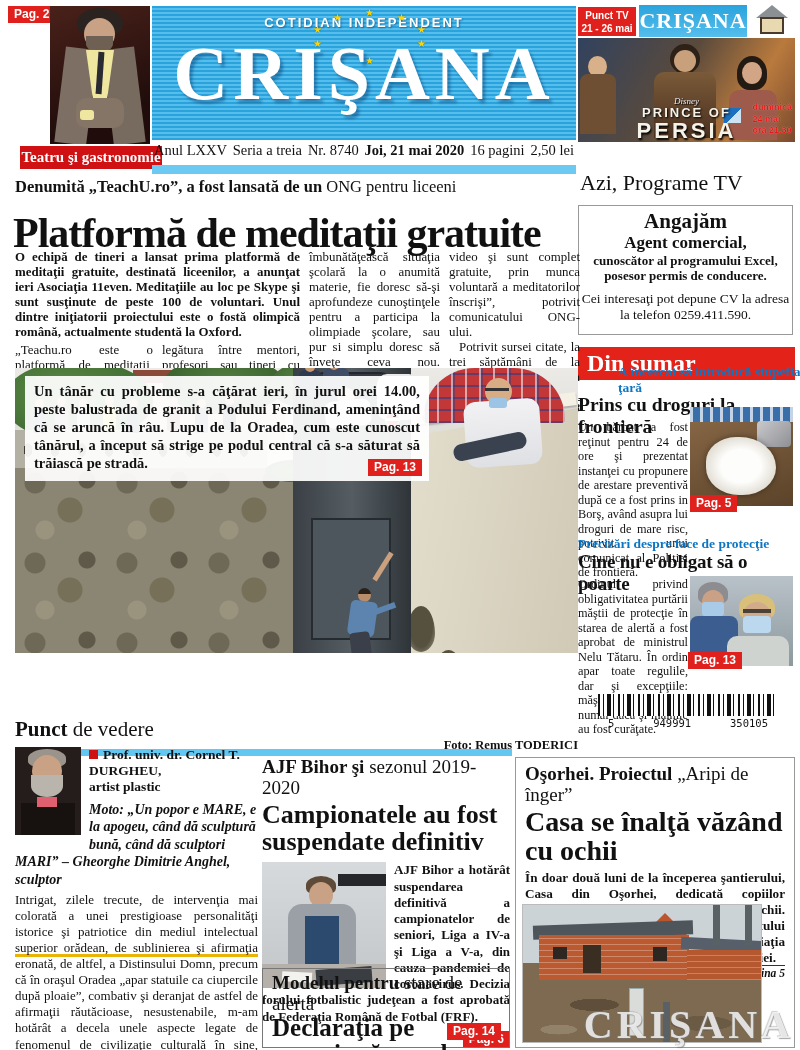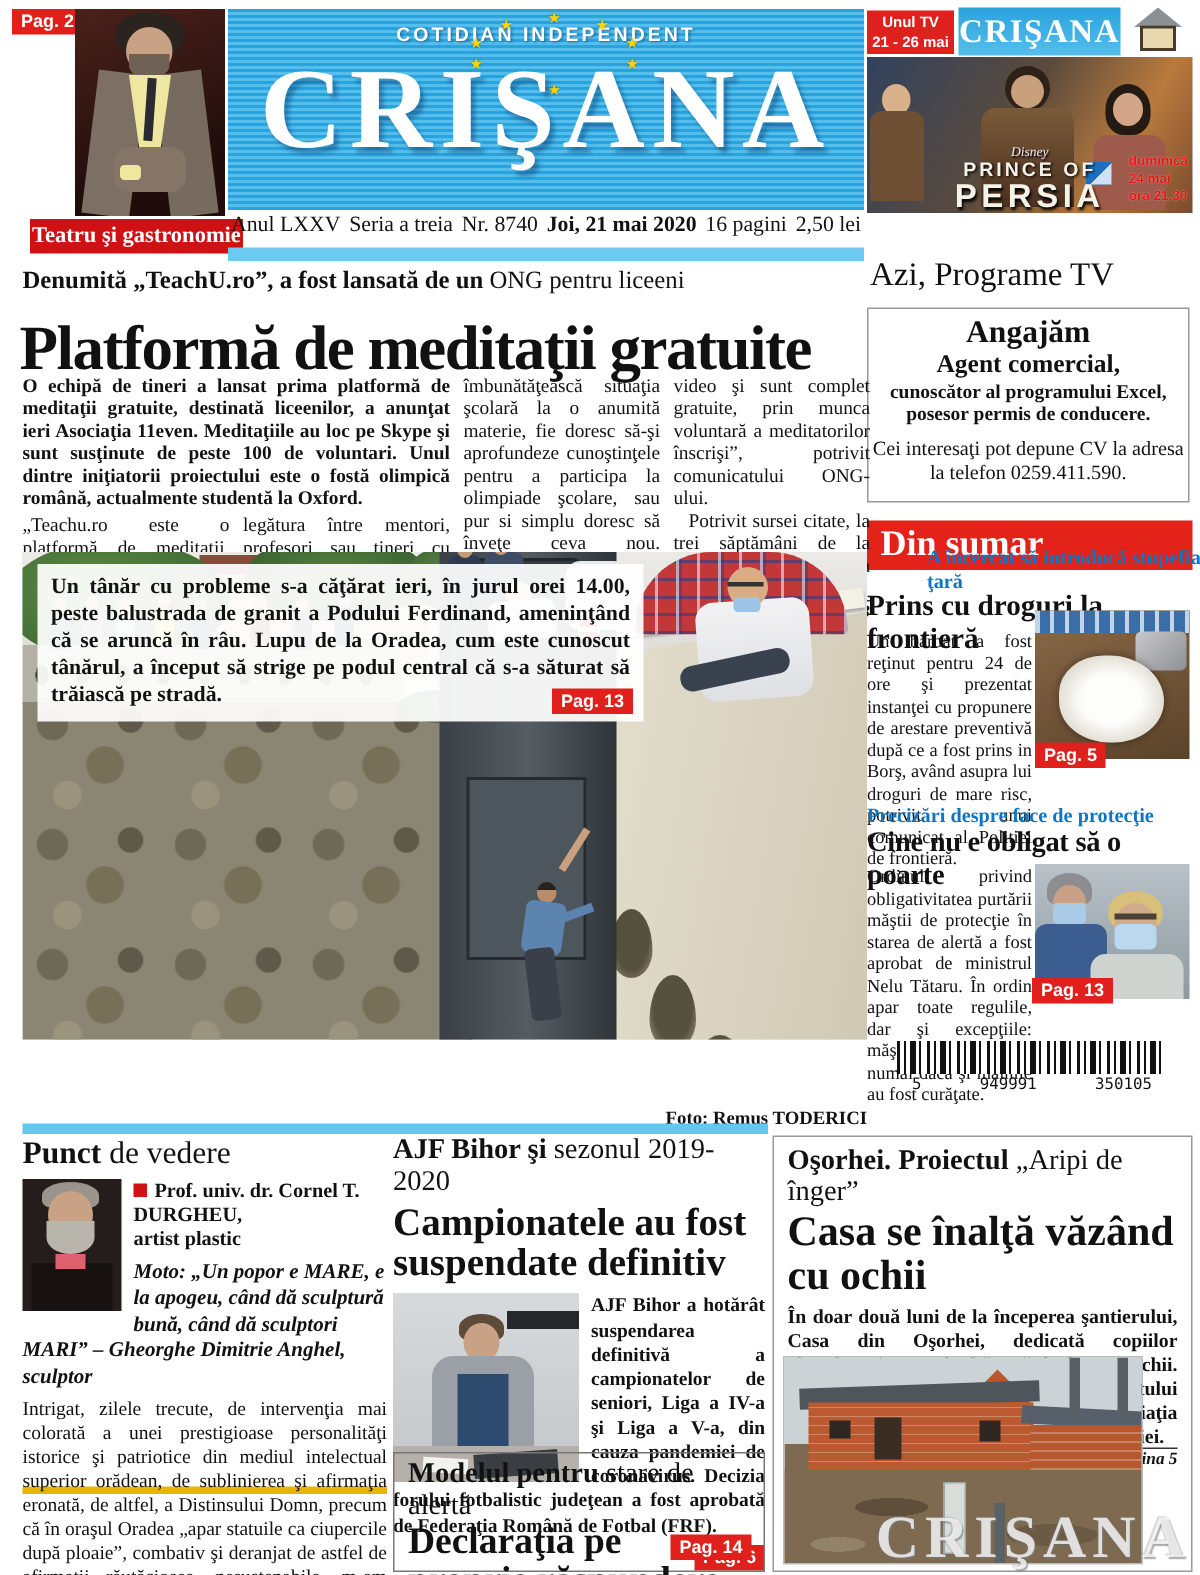--- a/index.html
+++ b/index.html
@@ -99,21 +99,21 @@
   .ms-lead{font-weight:bold;font-size:12.9px;line-height:1.16;text-align:justify;}
   .ms-cols{display:flex;gap:9px;margin-top:3px;}
   .ms-cols > div{width:138px;font-size:12.9px;line-height:1.16;text-align:justify;}
   .ms-right{flex:1;display:flex;gap:9px;padding-left:9px;}
   .ms-right > div{width:131px;font-size:12.9px;line-height:1.16;text-align:justify;}
   .ms-c4b{text-indent:10px;}
   .cont-line{text-align:right;font-style:italic;font-weight:bold;font-size:11.5px;margin-top:2px;}
   .cont-line span{border-top:1px solid #333;padding-top:1px;}
 
   
-  .photo{left:15px;top:368px;width:563px;height:325px;background:#dcdcd6;overflow:hidden;}
+  .photo{left:15px;top:368px;width:563px;height:285px;background:#dcdcd6;overflow:hidden;}
   .ph-sky{position:absolute;left:0;top:0;width:100%;height:100px;background:linear-gradient(#eceae6,#d8d8d2);}
   .ph-bldg{position:absolute;left:120px;top:10px;width:150px;height:62px;background:#cfc5b2;}
   .ph-roof{position:absolute;left:118px;top:2px;width:92px;height:13px;background:#8a4a3a;}
   .ph-tree1{position:absolute;left:-12px;top:-8px;width:150px;height:82px;background:radial-gradient(ellipse at 40% 40%,#5d8b46,#3f6b33 72%);border-radius:50%;}
   .ph-tree2{position:absolute;left:148px;top:-12px;width:122px;height:58px;background:radial-gradient(ellipse at 50% 45%,#557f41,#3a612f 75%);border-radius:50%;}
   .ph-tree3{position:absolute;left:255px;top:-8px;width:92px;height:50px;background:radial-gradient(ellipse at 50% 45%,#628c4b,#426b34 75%);border-radius:50%;}
   .ph-flag{position:absolute;left:352px;top:8px;width:12px;height:8px;background:linear-gradient(90deg,#1b3f9e 33%,#f5d000 33% 66%,#ce1126 66%);}
   .ph-parapet{position:absolute;left:0;top:62px;width:252px;height:40px;background:#b3b0a4;background-image:radial-gradient(ellipse 7px 11px at 13px 20px,#3f3b33 60%,transparent 62%);background-size:27px 40px;}
   .cp{position:absolute;width:13px;height:25px;border-radius:5px 5px 2px 2px;}
   .cp::after{content:"";position:absolute;top:-9px;left:2px;width:9px;height:9px;border-radius:50%;background:#d2a582;}
@@ -149,21 +149,21 @@
   .cl-head{position:absolute;left:343px;top:220px;width:13px;height:14px;border-radius:50%;background:linear-gradient(#2a211a 40%,#b98c6a 40%);}
   .cl-torso{position:absolute;left:334px;top:233px;width:27px;height:35px;background:#5d84ae;border-radius:5px;transform:rotate(8deg);}
   .cl-arm2{position:absolute;left:356px;top:238px;width:25px;height:6px;background:#5d84ae;transform:rotate(-20deg);}
   .cl-legs{position:absolute;left:337px;top:264px;width:20px;height:48px;background:#3a3f4a;transform:rotate(-7deg);border-radius:4px;}
   .cap{position:absolute;left:10px;top:8px;width:404px;background:rgba(255,255,255,.93);padding:7px 9px 8px;font-weight:bold;font-size:14.5px;line-height:1.24;text-align:justify;box-sizing:border-box;}
   .cap .badge{position:absolute;right:7px;bottom:5px;}
   .credit{left:15px;top:738px;width:563px;text-align:right;font-weight:bold;font-size:12.5px;}
   .cyan-bottom{left:15px;top:749px;width:497px;height:7px;background:#62c8f2;}
 
   
-  .la{left:15px;top:757px;width:243px;height:239px;border-bottom:5px solid #eab308;box-sizing:border-box;}
+  .la{left:15px;top:718px;width:243px;height:239px;border-bottom:3px solid #eab308;box-sizing:border-box;}
   .la-kicker{font-size:21px;line-height:1.05;}
   .la-head{font-size:27px;font-weight:bold;line-height:1.04;margin-top:3px;}
   .la-photo{float:left;width:66px;height:88px;margin:7px 8px 2px 0;background:#241d1b;position:relative;}
   .la-face{position:absolute;left:17px;top:8px;width:30px;height:32px;border-radius:50%;background:#c9a184;}
   .la-hairgray{position:absolute;left:13px;top:2px;width:38px;height:18px;border-radius:50% 50% 30% 30%;background:#9a948c;}
   .la-beard{position:absolute;left:16px;top:28px;width:32px;height:22px;border-radius:0 0 50% 50%;background:#b9b4ac;}
   .la-collar{position:absolute;left:22px;top:50px;width:20px;height:10px;background:#e06070;}
   .la-sweater{position:absolute;left:6px;top:56px;width:54px;height:32px;background:#17120f;}
   .redsq{display:inline-block;width:9px;height:9px;background:#cf1113;margin-right:5px;}
   .la-byline{font-size:13.5px;font-weight:bold;line-height:1.2;margin-top:7px;}
@@ -250,21 +250,21 @@
     <span>Seria a treia</span>
     <span>Nr. 8740</span>
     <span class="bold">Joi, 21 mai 2020</span>
     <span>16 pagini</span>
     <span>2,50 lei</span>
   </div>
   <div class="abs cyan-main"></div>
 
   <div class="abs tv-cover">
     <div class="tv-badge">
-      <div>Unul TV</div>
+      <div>Punct TV</div>
       <div>21 - 26 mai</div>
     </div>
     <div class="tv-logo">CRIŞANA</div>
     <div class="tv-house">
       <div class="house-roof"></div>
       <div class="house-body"></div>
     </div>
     <div class="tv-poster">
       <div class="ph1"></div>
       <div class="ph1b"></div>

